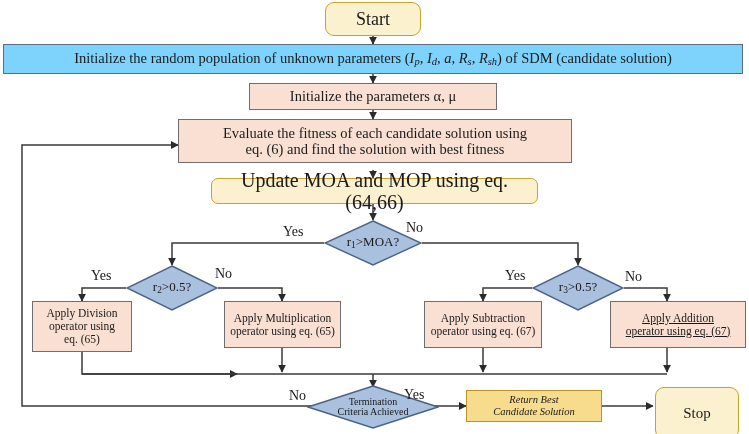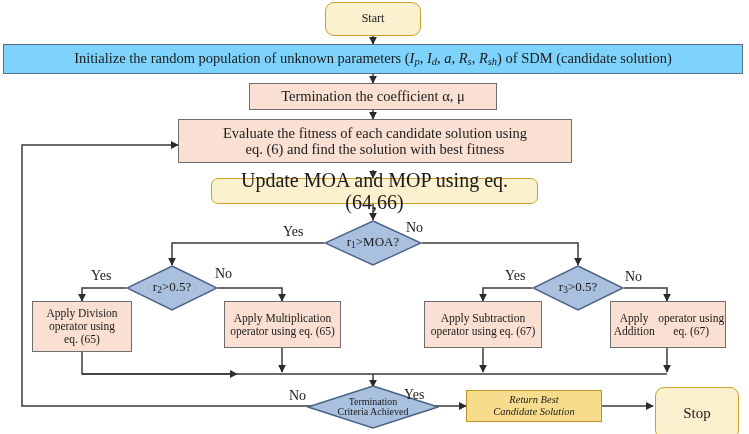--- a/index.html
+++ b/index.html
@@ -134,32 +134,32 @@
       <path d="M 602 406 L 653 406"></path>
 
       <path d="M 339 406 L 22 406 L 22 145 L 178 145"></path>
     </g>
 
     <g stroke="#3a3a3a" stroke-width="1.5" fill="none">
       <path d="M 82 374 L 667 374"></path>
     </g>
   </svg>
 
-  <div class="node terminator" style="left:325px; top:2px; width:96px; height:34px; font-size:12px;">
+  <div class="node terminator" style="left:325px; top:2px; width:96px; height:34px; font-size:18px;">
     <span>Start</span>
   </div>
 
   <div class="node banner-blue" style="left:3px; top:44px; width:740px; height:30px; font-size:14.5px;">
     <span>
       <span>Initialize the random population of unknown parameters (</span><span class="ital">I</span><span class="sub ital">p</span>, <span class="ital">I</span><span class="sub ital">d</span>, <span class="ital">a</span>, <span class="ital">R</span><span class="sub ital">s</span>, <span class="ital">R</span><span class="sub ital">sh</span><span>) of SDM (candidate solution)</span>
     </span>
   </div>
 
   <div class="node process-peach" style="left:249px; top:83px; width:248px; height:27px; font-size:14.5px;">
-    <span>Termination the coefficient α, μ</span>
+    <span>Initialize the parameters α, μ</span>
   </div>
 
   <div class="node process-peach" style="left:178px; top:119px; width:394px; height:44px; font-size:14.5px; flex-direction:column;">
     <span>Evaluate the fitness of each candidate solution using</span>
     <span>eq. (6) and find the solution with best fitness</span>
   </div>
 
   <div class="node rounded-cream" style="left:211px; top:178px; width:327px; height:26px; font-size:20px;">
     <span>Update MOA and MOP using eq. (64,66)</span>
   </div>
@@ -206,21 +206,21 @@
   <div class="node process-peach" style="left:224px; top:301px; width:117px; height:47px; font-size:11.5px; flex-direction:column;">
     <span>Apply Multiplication</span>
     <span>operator using eq. (65)</span>
   </div>
 
   <div class="node process-peach" style="left:424px; top:301px; width:118px; height:47px; font-size:11.5px; flex-direction:column;">
     <span>Apply Subtraction</span>
     <span>operator using eq. (67)</span>
   </div>
 
-  <div class="node process-peach" style="left:610px; top:301px; width:116px; height:47px; font-size:11.5px; flex-direction:row;">
+  <div class="node process-peach" style="left:610px; top:301px; width:136px; height:47px; font-size:11.5px; flex-direction:column;text-decoration:underline;">
     <span>Apply Addition</span>
     <span>operator using eq. (67)</span>
   </div>
 
   <div class="diamond-wrap" style="left:307px; top:385px; width:132px; height:44px;">
     <svg class="diamond-shape" viewBox="0 0 132 44" preserveAspectRatio="none">
       <polygon points="66,1 131,22 66,43 1,22" fill="#A9C0DE" stroke="#4A6285" stroke-width="1.4"></polygon>
     </svg>
     <span class="diamond-label" style="font-size:10px; display:flex; flex-direction:column;text-align:center;">
       <span>Termination</span>

